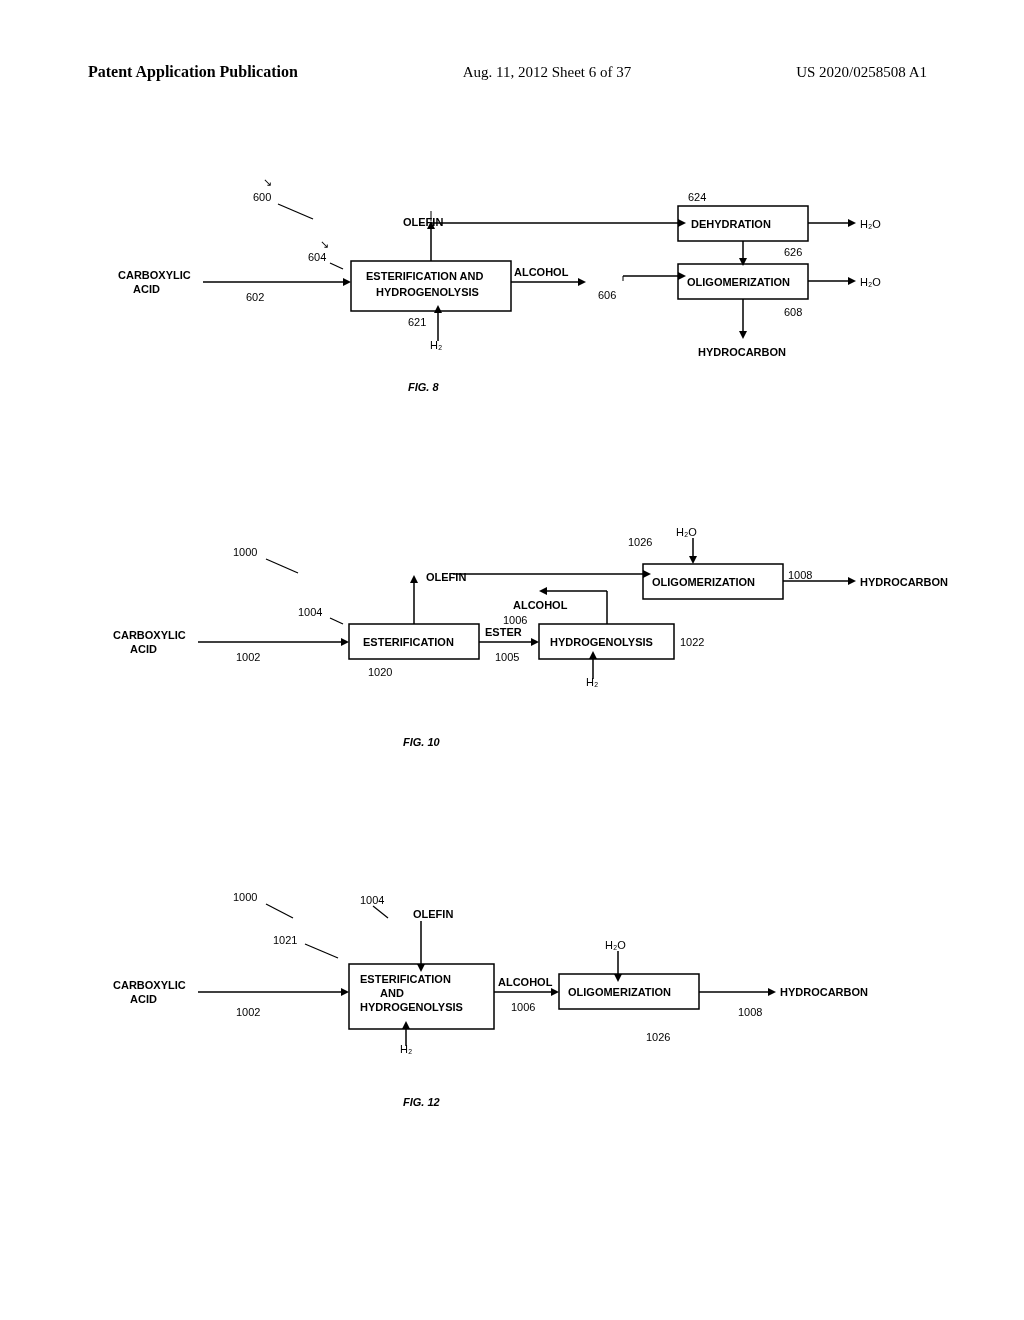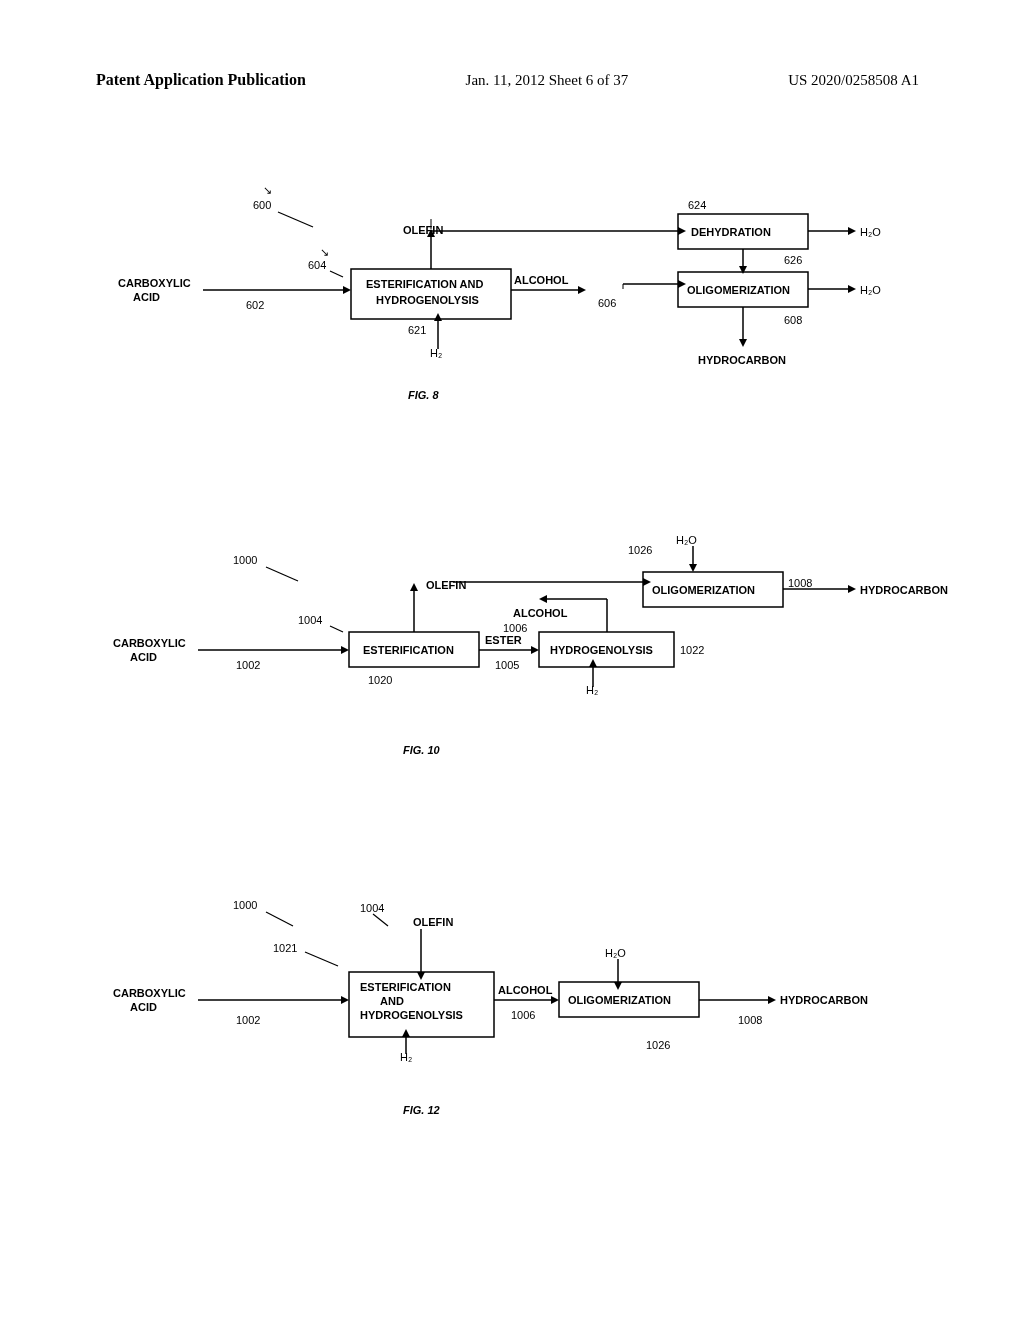--- a/index.html
+++ b/index.html
@@ -8,21 +8,21 @@
       font-family: 'Times New Roman', Times, serif;
       width: 1024px;
       min-height: 1320px;
       position: relative;
       overflow-x: hidden;
     }
     .page {
       width: 1015px;
       min-height: 1320px;
       background: #fff;
-      padding: 16px;
+      padding: 8px;
       position: relative;
     }
     .header {
       display: flex;
       justify-content: space-between;
       align-items: baseline;
       padding: 55px 80px 20px 80px;
       border-bottom: none;
     }
     .header-left {
@@ -44,21 +44,21 @@
       margin-bottom: 40px;
     }
   </style>
 </head>
 <body>
 
 <div class="page">
 
   <div class="header">
     <span class="header-left">Patent Application Publication</span>
-    <span class="header-center">Jan. 11, 2012  Sheet 6 of 37</span>
+    <span class="header-center">Aug. 11, 2012  Sheet 6 of 37</span>
     <span class="header-right">US 2020/0258508 A1</span>
   </div>
 
   <div class="fig-container">
     <svg width="900" height="320" viewBox="0 0 900 320" style="display:block; margin: 0 auto;">
 
       <text x="195" y="100" font-family="Arial" font-size="13">600</text>
       <line x1="220" y1="103" x2="255" y2="118" stroke="#000" stroke-width="1.2"></line>
       <text x="205" y="85" font-family="Arial" font-size="13">↘</text>
 

